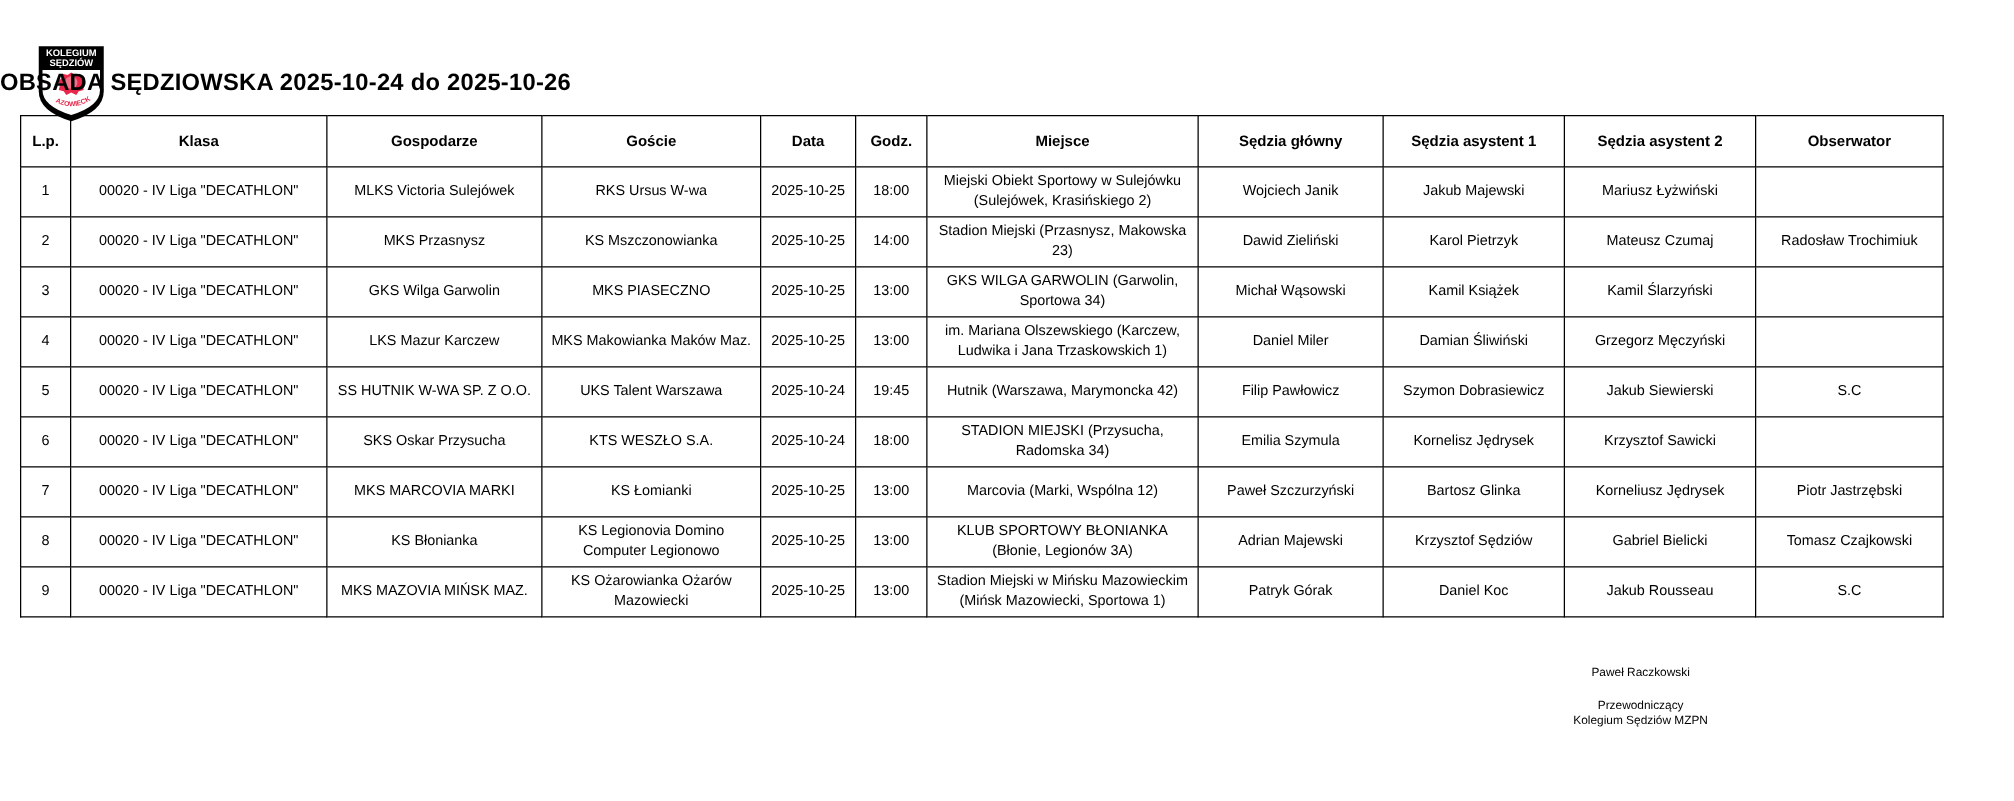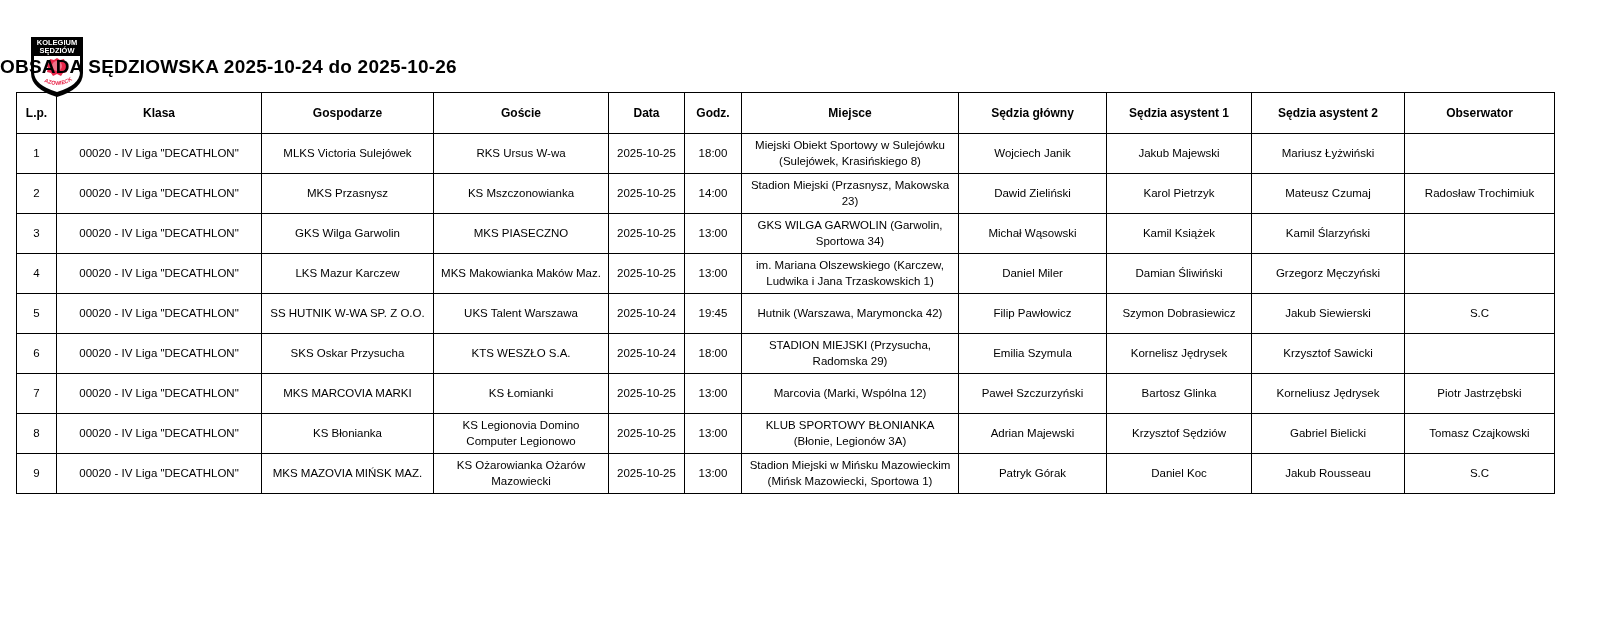--- a/index.html
+++ b/index.html
@@ -110,21 +110,21 @@
         </tr>
     </thead>
     <tbody id="table-body">
         <tr>
           <td>1</td>
           <td>00020 - IV Liga "DECATHLON"</td>
           <td>MLKS Victoria Sulejówek</td>
           <td>RKS Ursus W-wa</td>
           <td>2025-10-25</td>
           <td>18:00</td>
-          <td>Miejski Obiekt Sportowy w Sulejówku (Sulejówek, Krasińskiego 8)</td>
+          <td>Miejski Obiekt Sportowy w Sulejówku (Sulejówek, Krasińskiego 2)</td>
           <td>Wojciech Janik</td>
           <td>Jakub Majewski</td>
           <td>Mariusz Łyżwiński</td>
           <td></td>
         </tr>
         <tr>
           <td>2</td>
           <td>00020 - IV Liga "DECATHLON"</td>
           <td>MKS Przasnysz</td>
           <td>KS Mszczonowianka</td>
@@ -175,21 +175,21 @@
           <td>Jakub Siewierski</td>
           <td>S.C</td>
         </tr>
         <tr>
           <td>6</td>
           <td>00020 - IV Liga "DECATHLON"</td>
           <td>SKS Oskar Przysucha</td>
           <td>KTS WESZŁO S.A.</td>
           <td>2025-10-24</td>
           <td>18:00</td>
-          <td>STADION MIEJSKI (Przysucha, Radomska 29)</td>
+          <td>STADION MIEJSKI (Przysucha, Radomska 34)</td>
           <td>Emilia Szymula</td>
           <td>Kornelisz Jędrysek</td>
           <td>Krzysztof Sawicki</td>
           <td></td>
         </tr>
         <tr>
           <td>7</td>
           <td>00020 - IV Liga "DECATHLON"</td>
           <td>MKS MARCOVIA MARKI</td>
           <td>KS Łomianki</td>
@@ -223,14 +223,19 @@
           <td>13:00</td>
           <td>Stadion Miejski w Mińsku Mazowieckim (Mińsk Mazowiecki, Sportowa 1)</td>
           <td>Patryk Górak</td>
           <td>Daniel Koc</td>
           <td>Jakub Rousseau</td>
           <td>S.C</td>
         </tr>
       </tbody>
   </table>
 
+  <div class="signature">
+    <span class="sig-name">Paweł Raczkowski</span>
+    <span class="sig-role">Przewodniczący</span>
+    <span class="sig-role">Kolegium Sędziów MZPN</span>
+  </div>
 
 </div>
 
 </body></html>

